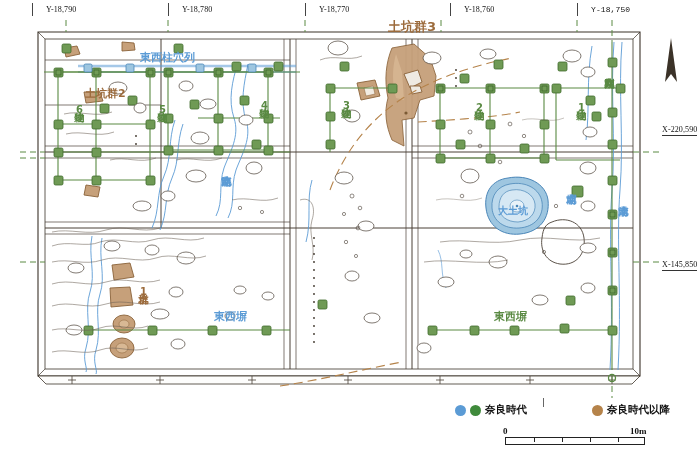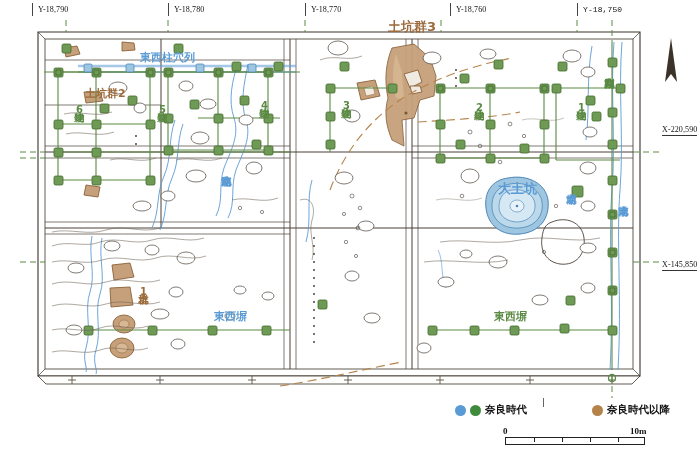--- a/index.html
+++ b/index.html
@@ -8,21 +8,21 @@
     font-family:"Liberation Sans","DejaVu Sans",sans-serif;
     color:#1a1a1a;
   }
   .map-root{position:absolute;left:0;top:0;width:700px;height:454px;}
 
   
   .tick-label{
     position:absolute;font-size:8px;color:#111;white-space:nowrap;
     font-family:"Liberation Serif","DejaVu Serif",serif;letter-spacing:.1px;
   }
-  .tick-top{top:3px;padding-left:5px;border-left:1px solid #444;height:13px;line-height:13px;}
+  .tick-top{top:3px;padding-left:13px;border-left:1px solid #444;height:13px;line-height:13px;}
   .tick-right{padding-left:4px;font-size:8px;}
   .tick-right .underlabel{border-bottom:1px solid #333;padding-bottom:1px;}
 
   
   .feat{position:absolute;white-space:nowrap;font-weight:bold;
         font-family:"DejaVu Sans","Liberation Sans",sans-serif;}
   .feat.blue{color:#5b9bd5;}
   .feat.green{color:#5a8a43;}
   .feat.brown{color:#9c6b3c;}
   .feat.vert{writing-mode:vertical-rl;text-orientation:upright;letter-spacing:0px;}
@@ -431,21 +431,21 @@
   <div class="feat green vert" style="left:72px;top:104px;font-size:10px;">建物6</div>
   <div class="feat green vert" style="left:155px;top:104px;font-size:10px;">建物5</div>
   <div class="feat green vert" style="left:257px;top:100px;font-size:10px;">建物4</div>
   <div class="feat green vert" style="left:339px;top:100px;font-size:10px;">建物3</div>
   <div class="feat green vert" style="left:472px;top:102px;font-size:10px;">建物2</div>
   <div class="feat green vert" style="left:574px;top:102px;font-size:10px;">建物1</div>
   <div class="feat brown" style="left:388px;top:18px;font-size:13px;">土坑群3</div>
   <div class="feat green vert" style="left:602px;top:70px;font-size:10px;">南北柱穴列</div>
   <div class="feat blue vert" style="left:616px;top:198px;font-size:10px;">南北溝</div>
   <div class="feat blue vert" style="left:564px;top:186px;font-size:10px;">南北塀</div>
-  <div class="feat blue" style="left:498px;top:180px;font-size:13px;">大土坑</div>
+  <div class="feat blue" style="left:498px;top:204px;font-size:10px;">大土坑</div>
   <div class="feat blue vert" style="left:219px;top:168px;font-size:10px;">南北流路</div>
   <div class="feat blue" style="left:214px;top:309px;font-size:11px;">東西塀</div>
   <div class="feat brown vert" style="left:136px;top:286px;font-size:10px;">土坑群1</div>
   <div class="feat green" style="left:494px;top:309px;font-size:11px;">東西塀</div>
 
   <div class="north">
     <svg width="18" height="46" viewBox="0 0 18 46">
       <path d="M9,0 L15,44 L9,36 L3,44 Z" fill="#3b3228"></path>
     </svg>
   </div>

